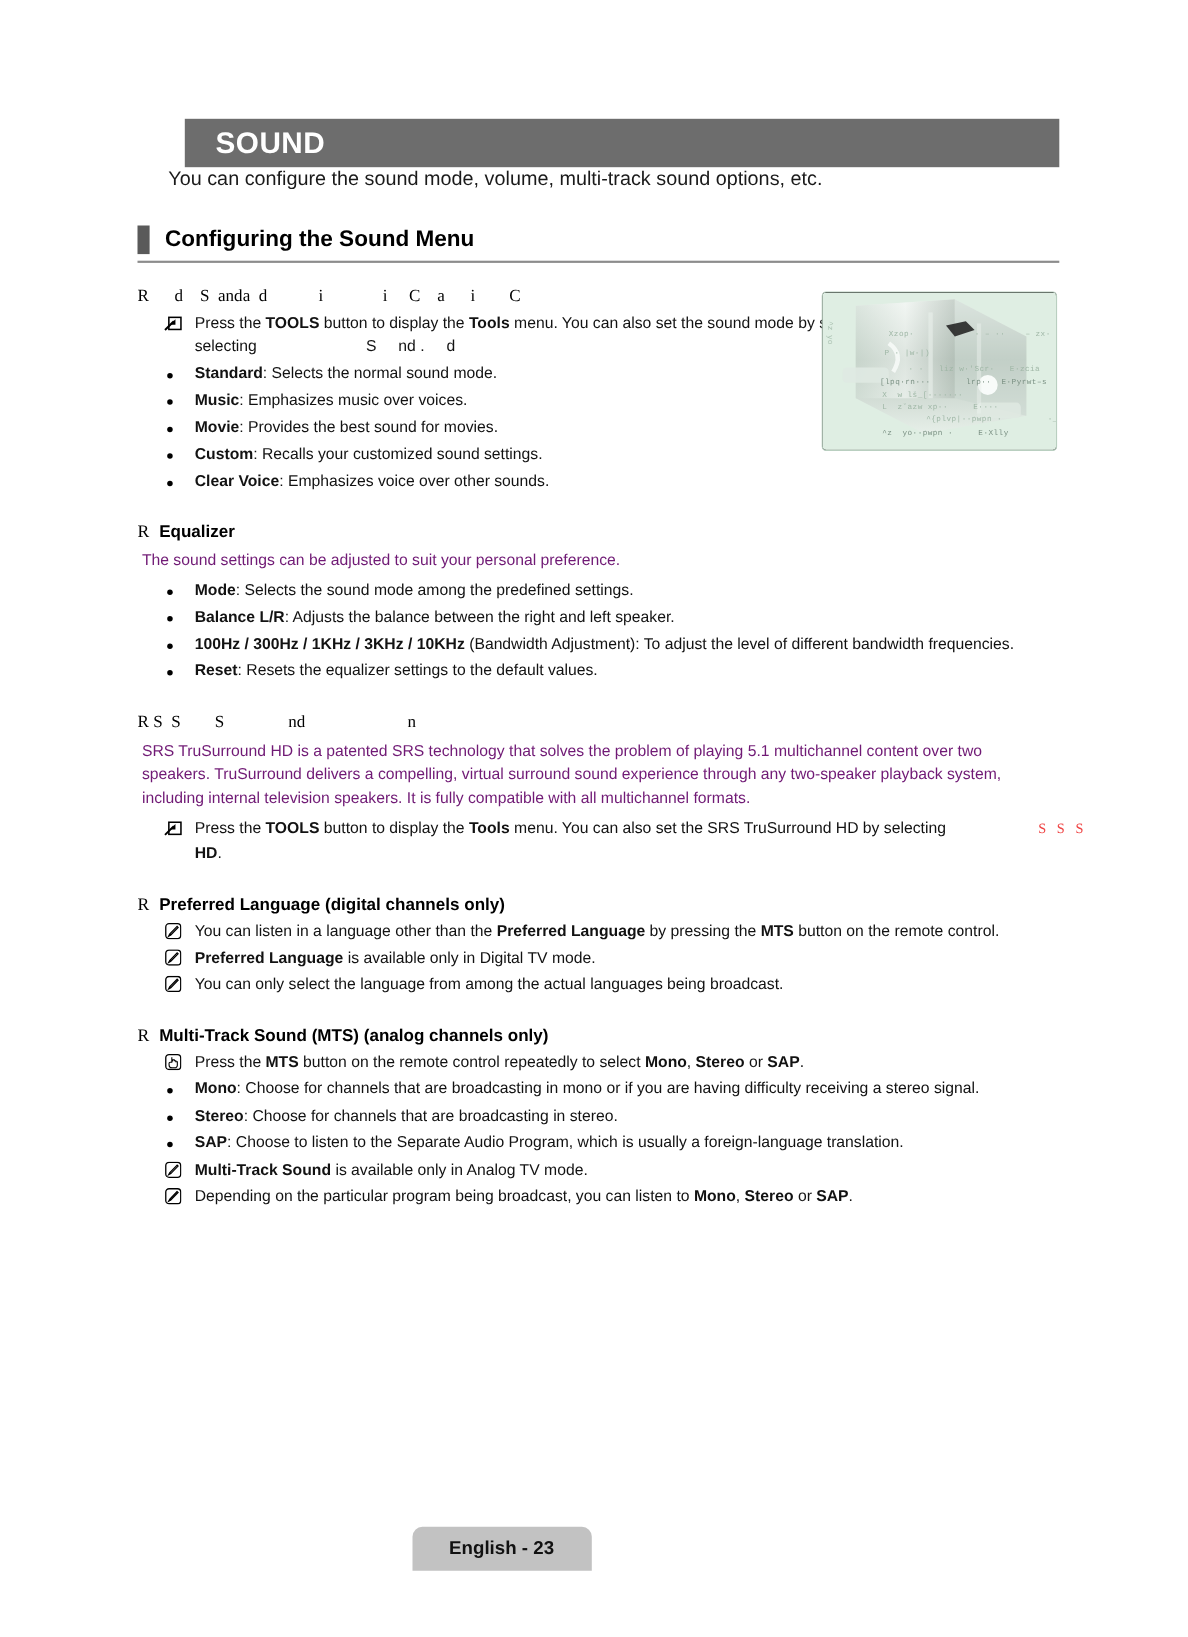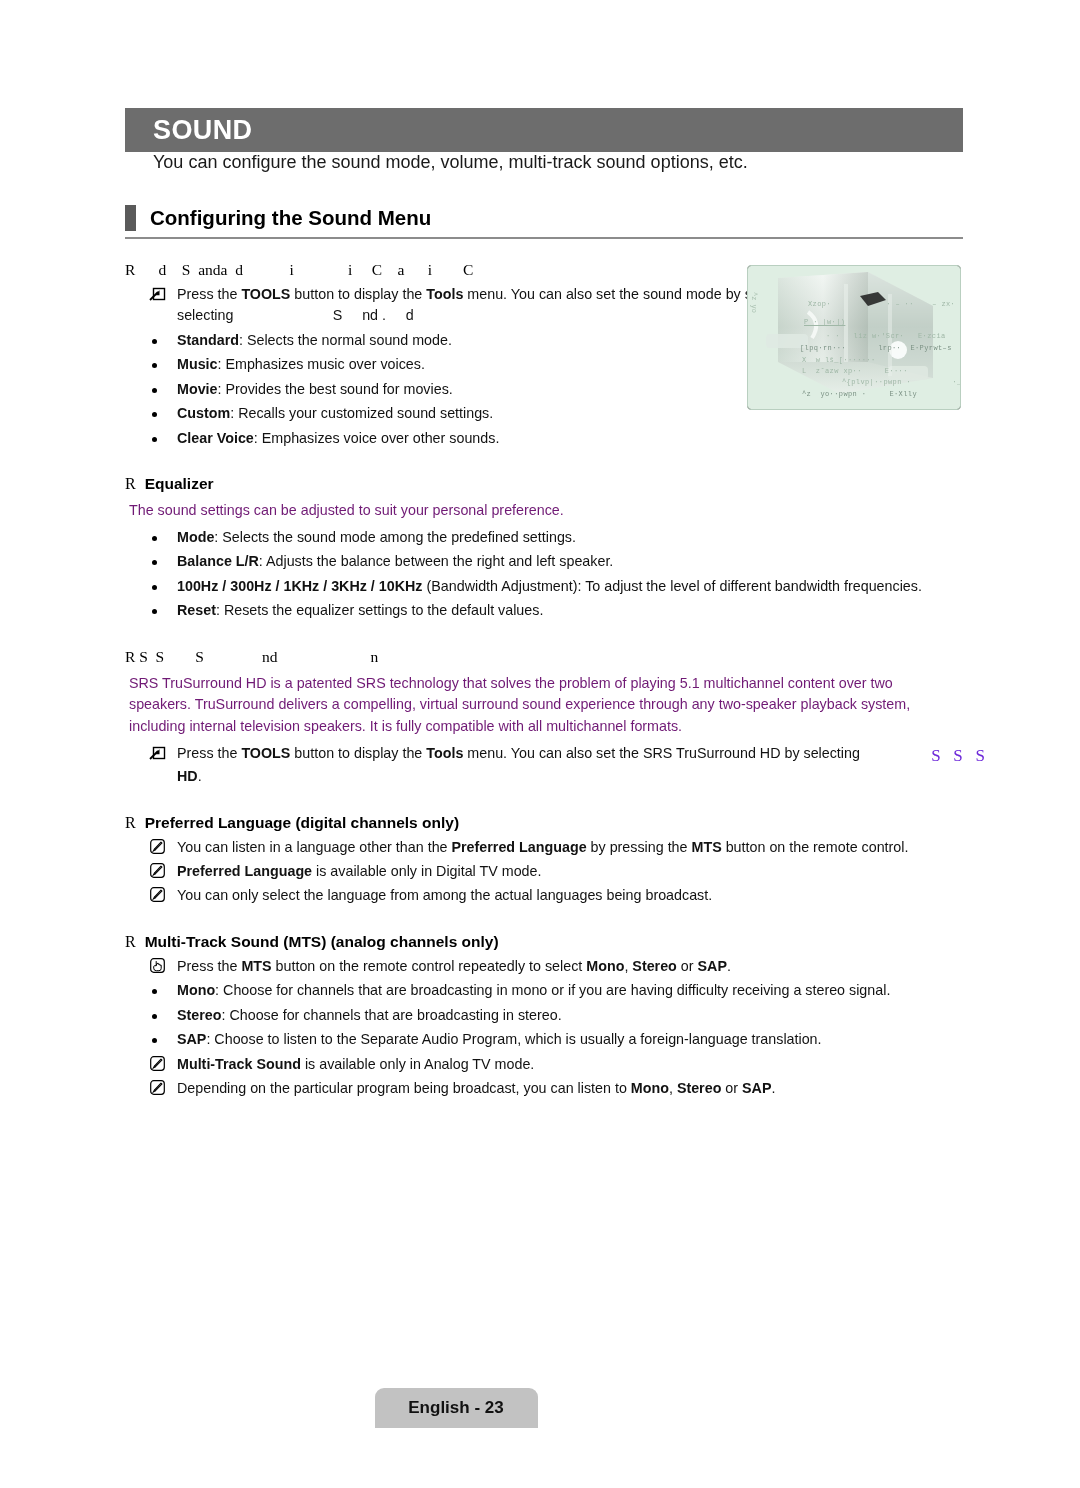--- a/index.html
+++ b/index.html
@@ -31,20 +31,21 @@
   }
 
   
   .chapter-bar {
     background: #6d6d6d;
     height: 44px;
     display: flex;
     align-items: center;
     padding-left: 28px;
     box-sizing: border-box;
+    margin-left: 43px;
   }
   .chapter-bar .title {
     color: #ffffff;
     font-size: 27px;
     font-weight: bold;
     letter-spacing: 0.4px;
   }
   .chapter-intro {
     font-size: 18px;
     margin-top: 0;
@@ -157,23 +158,23 @@
   
   .cont { margin-left: 74px; font-size: 14.3px; white-space: pre; }
 
   
   .stray-line { position: relative; }
   .stray {
     position: absolute;
     right: -22px;
     top: 0;
     font-family: "Liberation Serif", serif;
-    font-size: 17px;
+    font-size: 13px;
     white-space: pre;
-    color: #6d28d9;
+    color: #ef4444;
   }
 
   
   .thumb {
     position: absolute;
     left: 747px;
     top: 265px;
     width: 212px;
     height: 143px;
     background: #000000;
@@ -466,21 +467,21 @@
       <path d="M112,30 L130,26 L138,34 L120,40 Z" fill="#1c1c1c" opacity="0.85"></path>
       <path d="M60,46 q14,10 4,26" stroke="#f6faf7" stroke-width="4" fill="none" opacity="0.9"></path>
       <circle cx="150" cy="84" r="9" fill="#fdfffe" opacity="0.9"></circle>
       <rect x="18" y="68" width="42" height="14" rx="4" fill="#dfe9e2" opacity="0.9"></rect>
       <rect x="140" y="100" width="40" height="14" rx="4" fill="#dfe9e2" opacity="0.85"></rect>
       <rect x="96" y="18" width="4" height="78" fill="#e9f0eb" opacity="0.6"></rect>
       <rect x="140" y="28" width="4" height="82" fill="#e9f0eb" opacity="0.5"></rect>
     </svg>
     <span class="vert">^z  yo</span>
     <span class="garble" style="left:60px; top:34px;">Xzop·            · – ··    – zx·</span>
-    <span class="garble" style="left:56px; top:52px;text-decoration:underline;">P · |w·|)</span>
+    <span class="garble" style="left:56px; top:52px;">P · |w·|)</span>
     <span class="garble" style="left:78px; top:66px;">· ·   liz w·'Scr·   E·zcia</span>
     <span class="garble dark" style="left:52px; top:78px;">[lpq·rn···       lrp··  E·Pyrwt–s</span>
     <span class="garble" style="left:54px; top:90px;">X  w lš_[·······</span>
     <span class="garble" style="left:54px; top:101px;">L  zˇazw xp··     E····</span>
     <span class="garble" style="left:54px; top:112px;margin-left:40px;">^{plvp|··pwpn ·         ·_š ··|·o</span>
     <span class="garble dark" style="left:54px; top:124px;">^z  yo··pwpn ·     E·Xlly</span>
   </div>
 
   <div class="footer">
     <div class="pill">English - 23</div>

